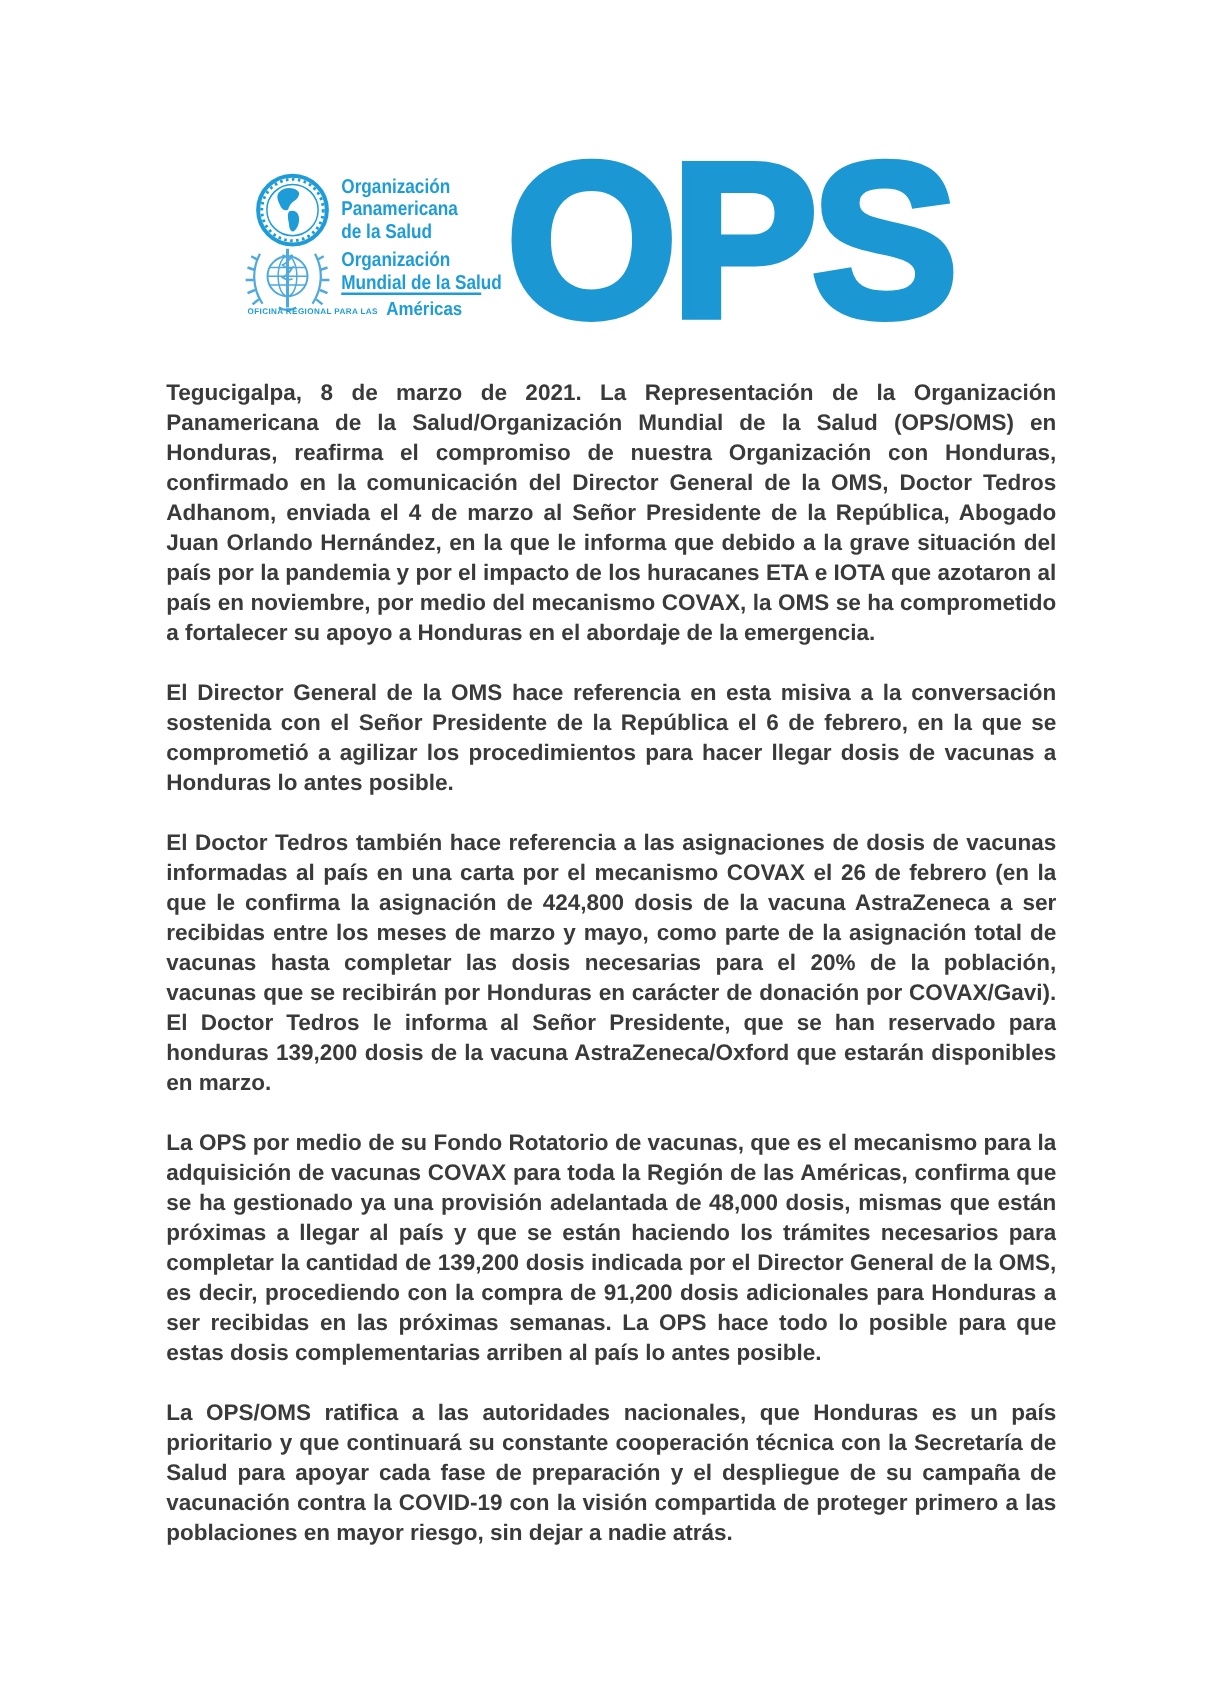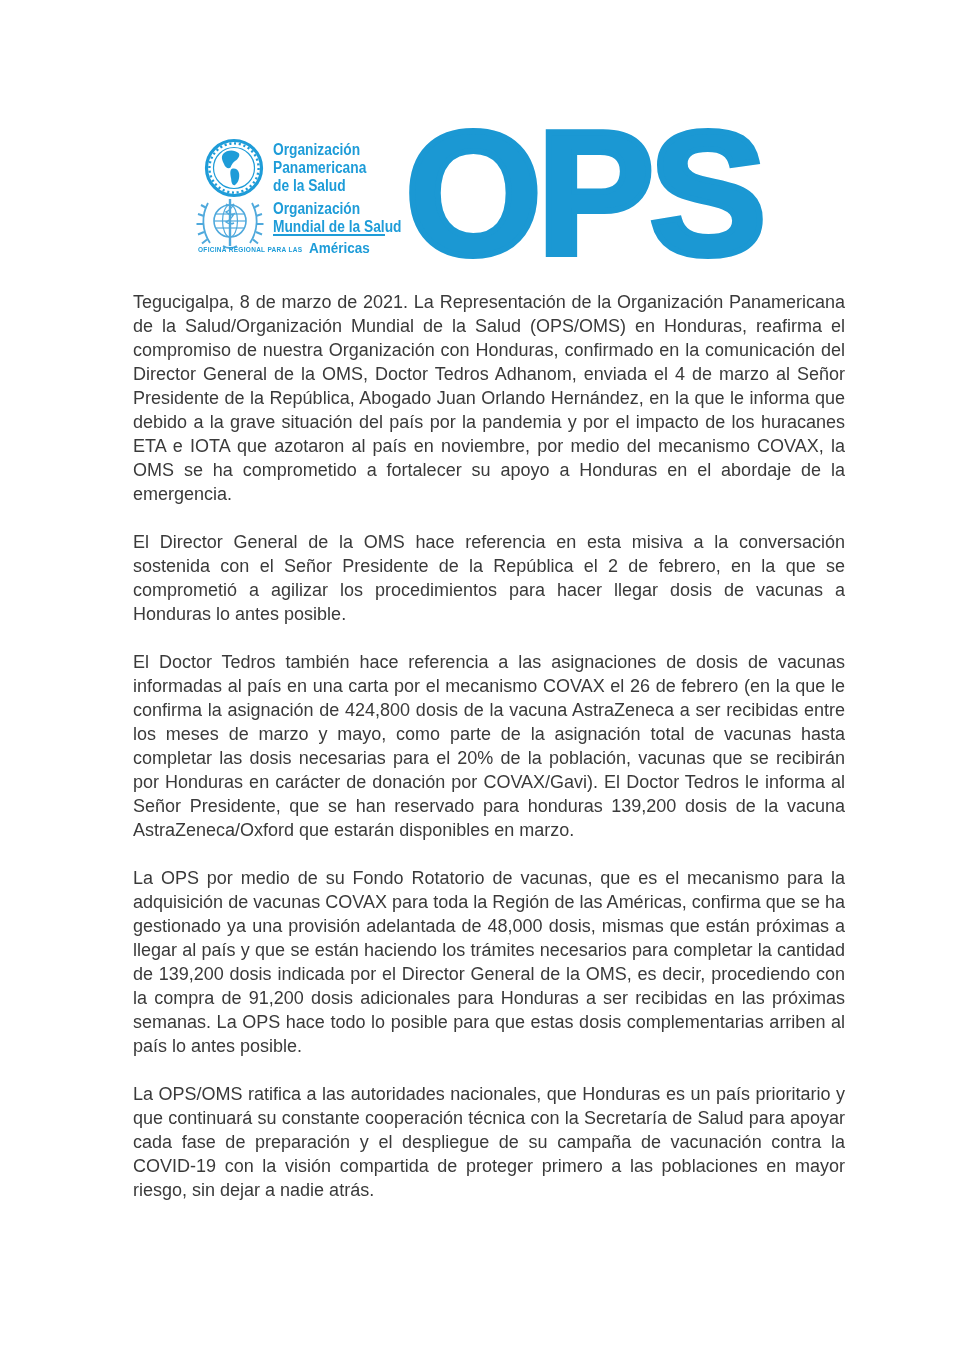--- a/index.html
+++ b/index.html
@@ -104,21 +104,22 @@
     position: absolute;
     left: 133px;
     top: 290px;
     width: 712px;
     color: #3A3A3A;
     font-size: 18px;
     line-height: 24px;
     text-align: justify;
   }
   .letter-body p {
-    margin: 0 0 24px 0;
+    margin: 12px 0 24px 0;
+    font-weight: bold;
   }
 </style>
 </head>
 <body>
 
 <div class="page">
 
   <header>
 
     <div class="logo-block">
@@ -170,19 +171,19 @@
       </div>
 
     </div>
 
     <div class="wordmark">OPS</div>
 
   </header>
 
   <main class="letter-body">
     <p>Tegucigalpa, 8 de marzo de 2021. La Representación de la Organización Panamericana de la Salud/Organización Mundial de la Salud (OPS/OMS) en Honduras, reafirma el compromiso de nuestra Organización con Honduras, confirmado en la comunicación del Director General de la OMS, Doctor Tedros Adhanom, enviada el 4 de marzo al Señor Presidente de la República, Abogado Juan Orlando Hernández, en la que le informa que debido a la grave situación del país por la pandemia y por el impacto de los huracanes ETA e IOTA que azotaron al país en noviembre, por medio del mecanismo COVAX, la OMS se ha comprometido a fortalecer su apoyo a Honduras en el abordaje de la emergencia.</p>
-    <p>El Director General de la OMS hace referencia en esta misiva a la conversación sostenida con el Señor Presidente de la República el 2 de febrero, en la que se comprometió a agilizar los procedimientos para hacer llegar dosis de vacunas a Honduras lo antes posible.</p>
+    <p>El Director General de la OMS hace referencia en esta misiva a la conversación sostenida con el Señor Presidente de la República el 6 de febrero, en la que se comprometió a agilizar los procedimientos para hacer llegar dosis de vacunas a Honduras lo antes posible.</p>
     <p>El Doctor Tedros también hace referencia a las asignaciones de dosis de vacunas informadas al país en una carta por el mecanismo COVAX el 26 de febrero (en la que le confirma la asignación de 424,800 dosis de la vacuna AstraZeneca a ser recibidas entre los meses de marzo y mayo, como parte de la asignación total de vacunas hasta completar las dosis necesarias para el 20% de la población, vacunas que se recibirán por Honduras en carácter de donación por COVAX/Gavi). El Doctor Tedros le informa al Señor Presidente, que se han reservado para honduras 139,200 dosis de la vacuna AstraZeneca/Oxford que estarán disponibles en marzo.</p>
     <p>La OPS por medio de su Fondo Rotatorio de vacunas, que es el mecanismo para la adquisición de vacunas COVAX para toda la Región de las Américas, confirma que se ha gestionado ya una provisión adelantada de 48,000 dosis, mismas que están próximas a llegar al país y que se están haciendo los trámites necesarios para completar la cantidad de 139,200 dosis indicada por el Director General de la OMS, es decir, procediendo con la compra de 91,200 dosis adicionales para Honduras a ser recibidas en las próximas semanas. La OPS hace todo lo posible para que estas dosis complementarias arriben al país lo antes posible.</p>
     <p>La OPS/OMS ratifica a las autoridades nacionales, que Honduras es un país prioritario y que continuará su constante cooperación técnica con la Secretaría de Salud para apoyar cada fase de preparación y el despliegue de su campaña de vacunación contra la COVID-19 con la visión compartida de proteger primero a las poblaciones en mayor riesgo, sin dejar a nadie atrás.</p>
   </main>
 
 </div>
 
 </body></html>

